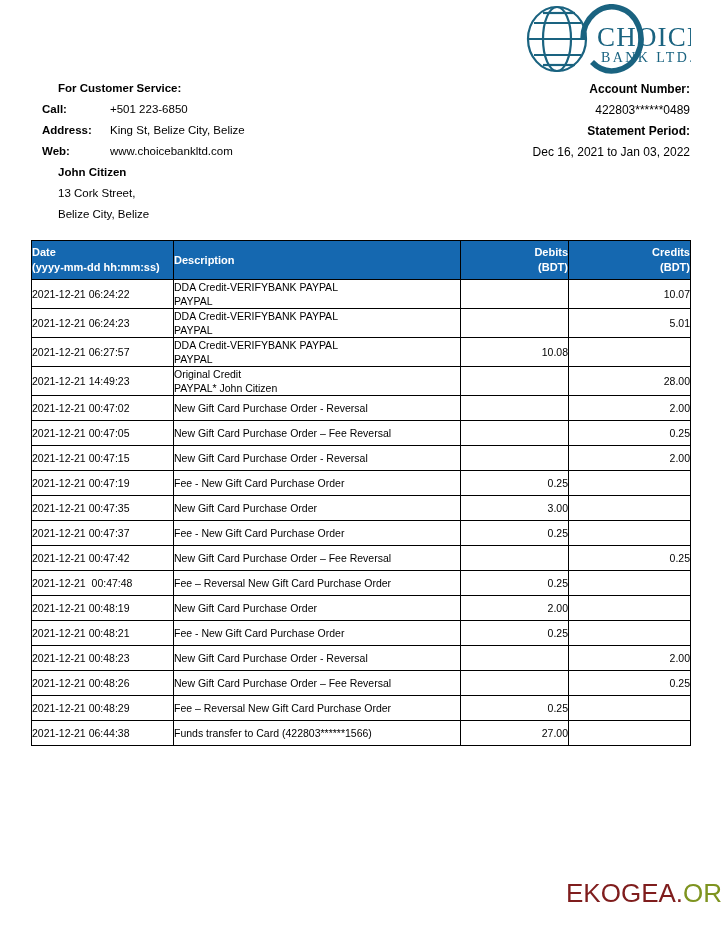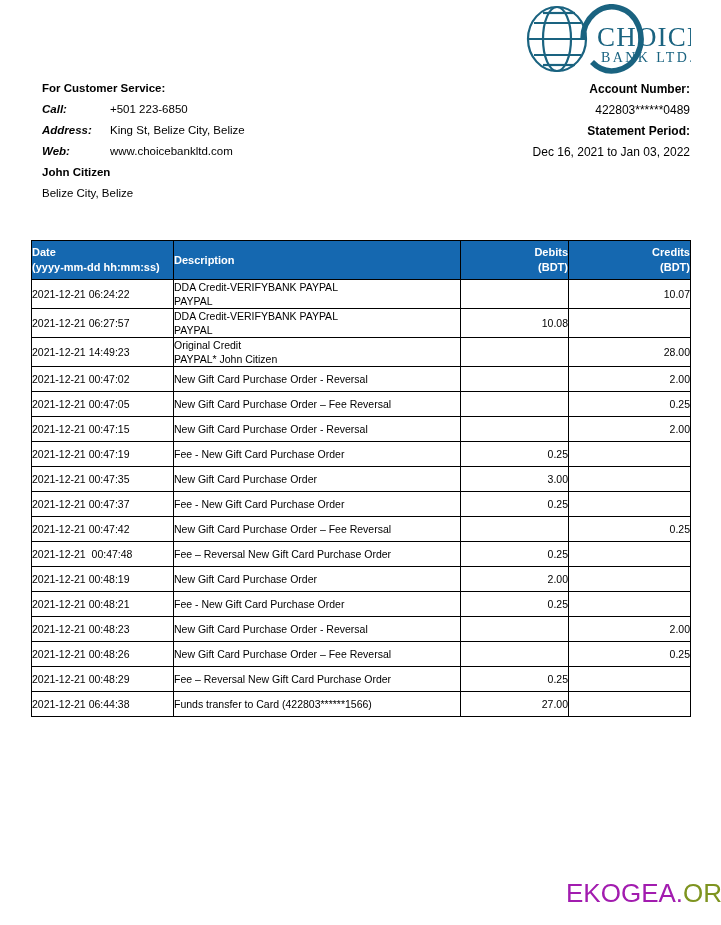--- a/index.html
+++ b/index.html
@@ -37,27 +37,27 @@
     display: flex;
     align-items: baseline;
     height: 21px;
     font-size: 11.5px;
   }
   .hl-label {
     font-weight: bold;
     width: 68px;
     flex: 0 0 68px;
     white-space: nowrap;
-    font-style: italic;
   }
   .hl-value { white-space: nowrap; }
   .hl-single {
     height: 21px;
     font-size: 11.5px;
     white-space: nowrap;
+    margin-left: 16px;
   }
   .hl-single.bold { font-weight: bold; }
 
   .header-right {
     position: absolute;
     top: 82px;
     right: 31px;
     width: 300px;
     text-align: right;
   }
@@ -120,21 +120,21 @@
   .watermark {
     position: absolute;
     left: 566px;
     top: 878px;
     font-size: 26px;
     font-family: "Liberation Sans", sans-serif;
     letter-spacing: 0px;
     white-space: nowrap;
     pointer-events: none;
   }
-  .wm-dark { color: #a21caf; }
+  .wm-dark { color: #7f1d1d; }
   .wm-green { color: #7e9420; }
 </style>
 </head>
 <body>
 
 <div class="logo-block">
   <svg class="logo-svg" width="170" height="70" viewBox="0 0 170 70">
     <g fill="none" stroke="#1A6380">
       <path d="M62 35 a29 32 0 1 1 9 23" stroke-width="5.5"></path>
       <ellipse cx="36" cy="35" rx="29" ry="32" stroke-width="2.2"></ellipse>
@@ -158,20 +158,21 @@
   </div>
   <div class="hl-row">
     <span class="hl-label">Address:</span>
     <span class="hl-value">King St, Belize City, Belize</span>
   </div>
   <div class="hl-row">
     <span class="hl-label">Web:</span>
     <span class="hl-value">www.choicebankltd.com</span>
   </div>
   <div class="hl-single bold">John Citizen</div>
+  <div class="hl-single">13 Cork Street,</div>
   <div class="hl-single">Belize City, Belize</div>
 </div>
 
 <div class="header-right">
   <div class="hr-row bold">Account Number:</div>
   <div class="hr-row">422803******0489</div>
   <div class="hr-row bold">Statement Period:</div>
   <div class="hr-row">Dec 16, 2021 to Jan 03, 2022</div>
 </div>
 
@@ -202,20 +203,26 @@
     </tr>
   </thead>
   <tbody id="tx-body">
       <tr class="row-tall">
         <td class="cell-date">2021-12-21 06:24:22</td>
         <td class="cell-desc"><span>DDA Credit-VERIFYBANK PAYPAL</span><span class="desc-line2">PAYPAL</span></td>
         <td class="cell-num"></td>
         <td class="cell-num">10.07</td>
       </tr>
       <tr class="row-tall">
+        <td class="cell-date">2021-12-21 06:24:23</td>
+        <td class="cell-desc"><span>DDA Credit-VERIFYBANK PAYPAL</span><span class="desc-line2">PAYPAL</span></td>
+        <td class="cell-num"></td>
+        <td class="cell-num">5.01</td>
+      </tr>
+      <tr class="row-tall">
         <td class="cell-date">2021-12-21 06:27:57</td>
         <td class="cell-desc"><span>DDA Credit-VERIFYBANK PAYPAL</span><span class="desc-line2">PAYPAL</span></td>
         <td class="cell-num">10.08</td>
         <td class="cell-num"></td>
       </tr>
       <tr class="row-tall">
         <td class="cell-date">2021-12-21 14:49:23</td>
         <td class="cell-desc"><span>Original Credit</span><span class="desc-line2">PAYPAL* John Citizen</span></td>
         <td class="cell-num"></td>
         <td class="cell-num">28.00</td>

